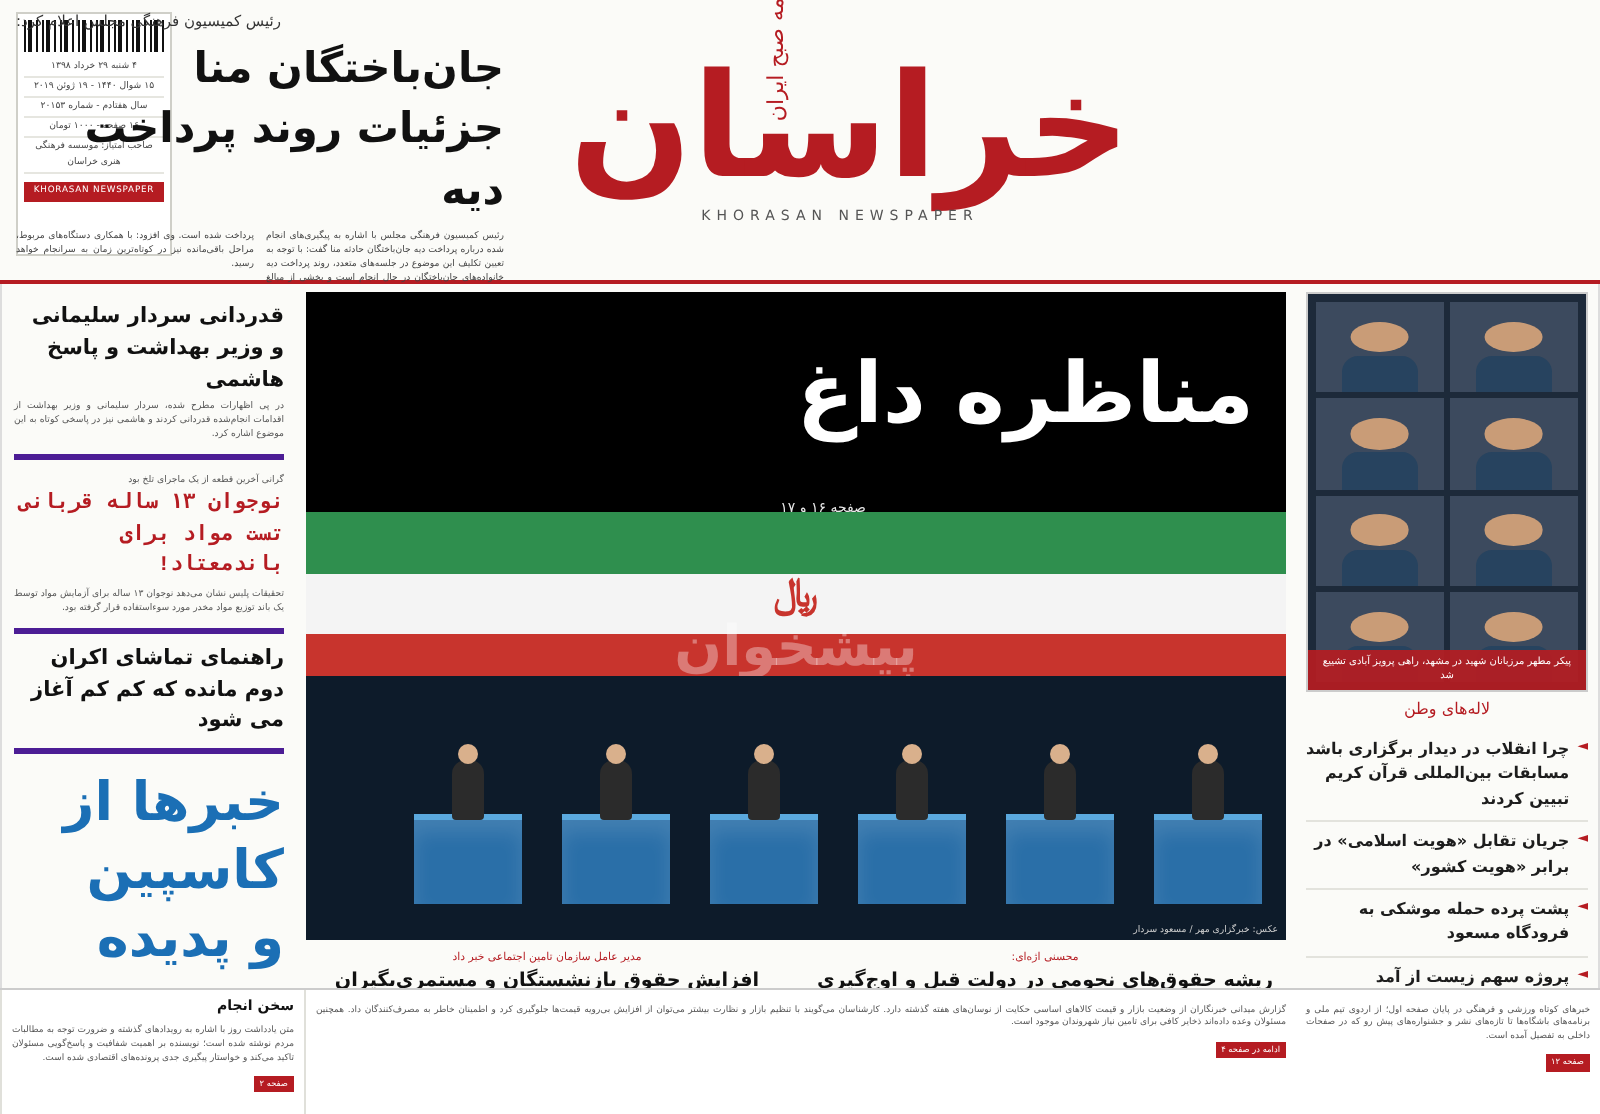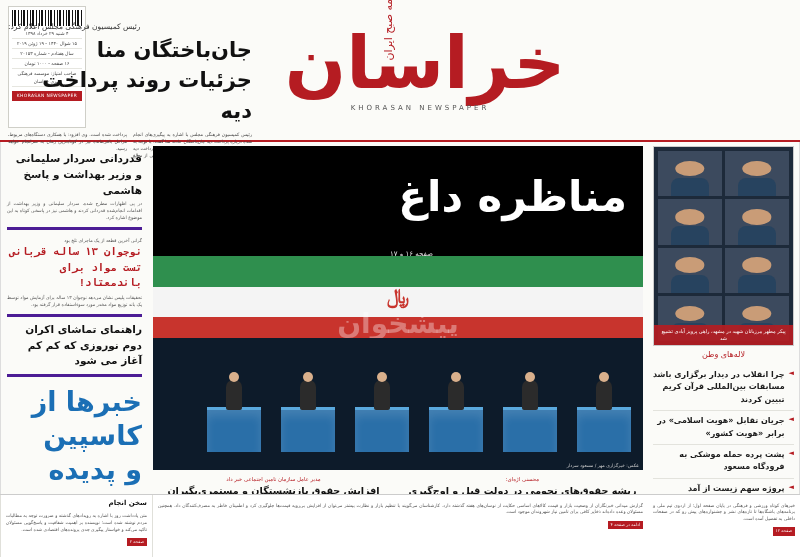--- a/index.html
+++ b/index.html
@@ -39,21 +39,21 @@
   }
   .logo-sub{
     position:absolute;right:230px;top:104px;width:300px;text-align:center;
     font-size:7px;letter-spacing:3px;color:#555;
   }
   .logo-small{
     position:absolute;right:370px;top:12px;font-size:11px;color:#b51c22;
     transform:rotate(-90deg);transform-origin:center;
   }
   .lead{
-    position:absolute;right:548px;top:22px;width:244px;
+    position:absolute;right:548px;top:6px;width:244px;
   }
   .lead .kicker{font-size:7.5px;color:#333;text-align:left;margin-bottom:4px;}
   .lead h1{
     margin:0;font-size:21px;line-height:1.45;font-weight:bold;color:#111;
     text-align:right;
   }
   .lead .body{
     margin-top:6px;font-size:4.6px;line-height:1.5;color:#444;text-align:justify;
     column-count:2;column-gap:6px;
   }
@@ -296,21 +296,21 @@
       <div class="ritem">
         <h3>قدردانی سردار سلیمانی و وزیر بهداشت و پاسخ هاشمی</h3>
         <p>در پی اظهارات مطرح شده، سردار سلیمانی و وزیر بهداشت از اقدامات انجام‌شده قدردانی کردند و هاشمی نیز در پاسخی کوتاه به این موضوع اشاره کرد.</p>
       </div>
       <div class="ritem red">
         <p>گرانی آخرین قطعه از یک ماجرای تلخ بود</p>
         <h3>نوجوان ۱۳ ساله قربانی تست مواد برای باندمعتاد!</h3>
         <p>تحقیقات پلیس نشان می‌دهد نوجوان ۱۳ ساله برای آزمایش مواد توسط یک باند توزیع مواد مخدر مورد سوءاستفاده قرار گرفته بود.</p>
       </div>
       <div class="ritem">
-        <h3>راهنمای تماشای اکران دوم نوروزی که کم کم آغاز می شود</h3>
+        <h3>راهنمای تماشای اکران دوم مانده که کم کم آغاز می شود</h3>
       </div>
 
       <div class="bigtitle">
         <div class="blue">خبرها از</div>
         <div class="blue">کاسپین</div>
         <div class="blue">و پدیده</div>
       </div>
     </div>
   </div>
 

